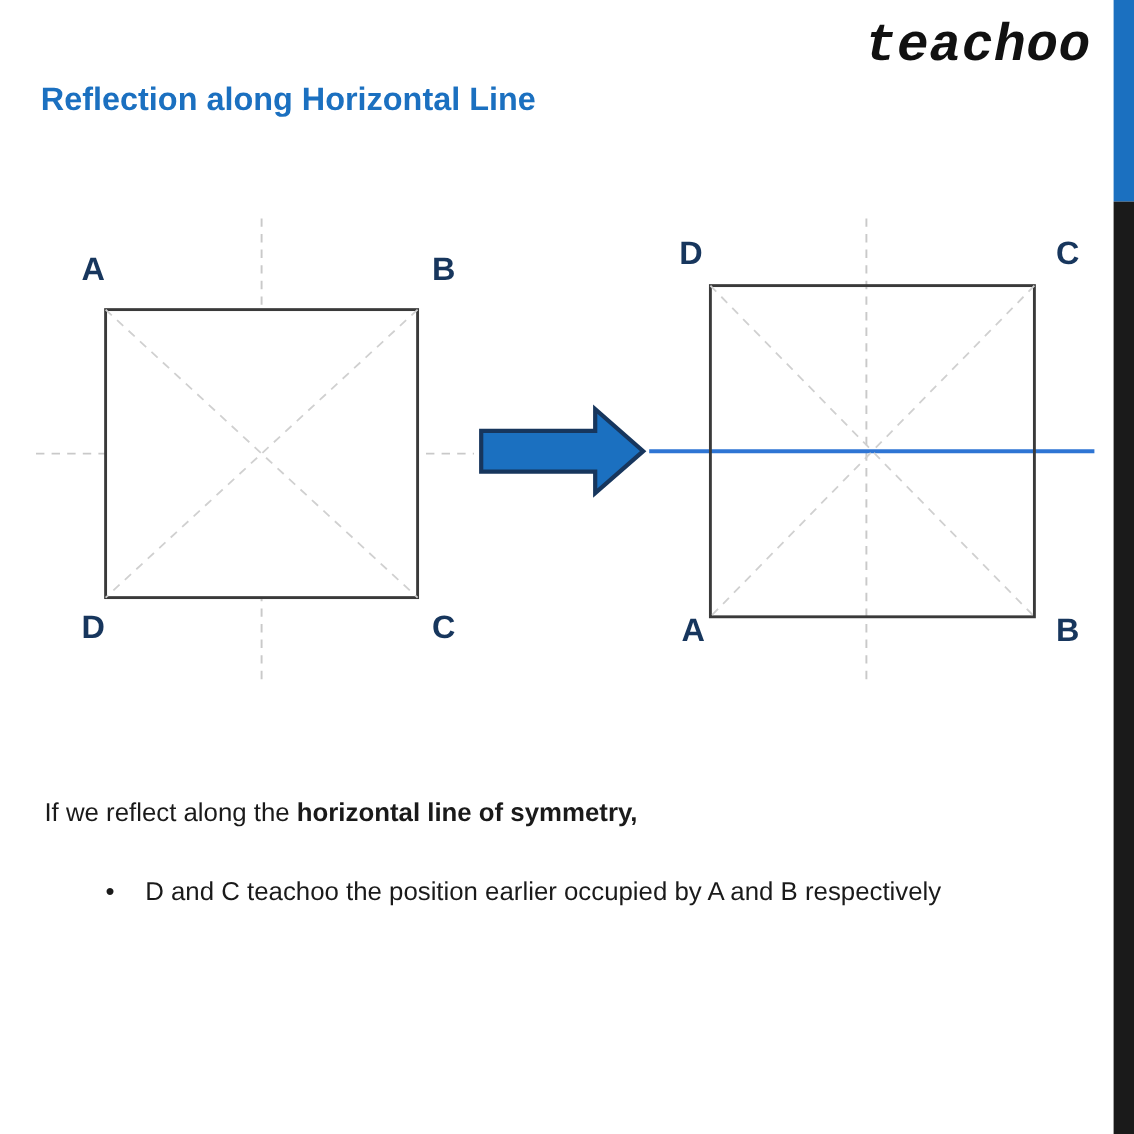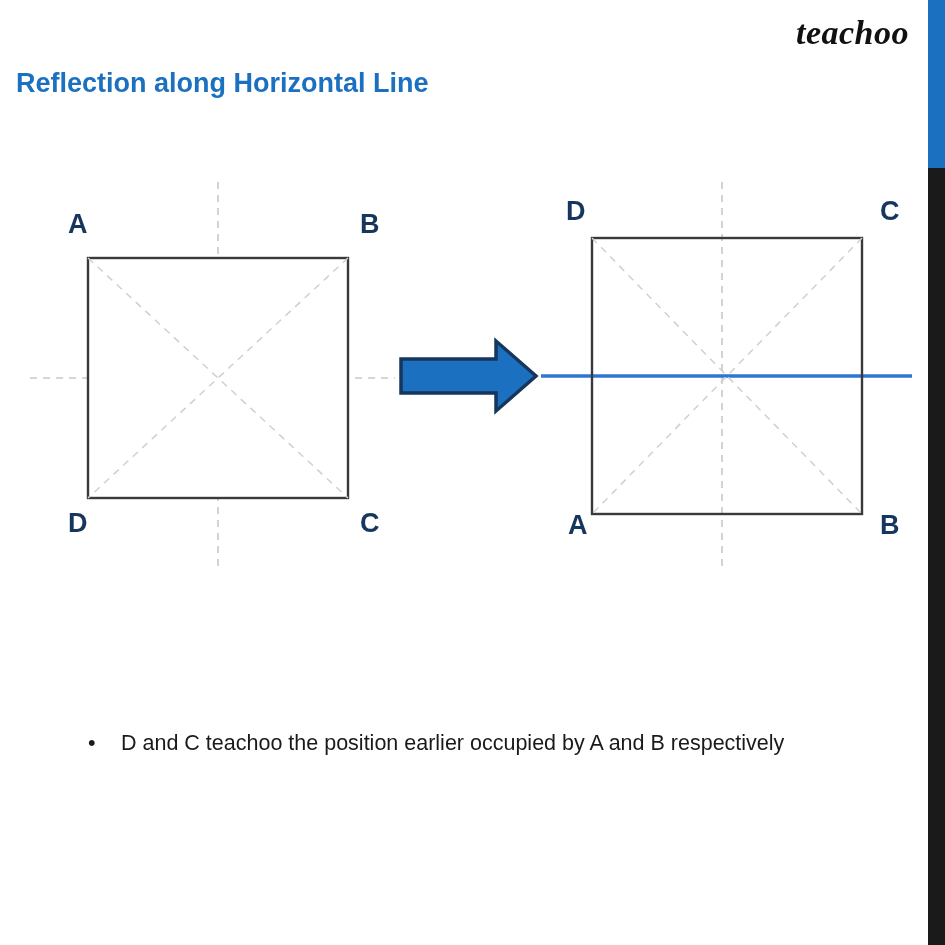--- a/index.html
+++ b/index.html
@@ -31,30 +31,30 @@
     right: 0;
     top: 168px;
     width: 17px;
     height: 777px;
     background: #1a1a1a;
   }
   .brand {
     position: absolute;
     right: 36px;
     top: 14px;
-    font-family: Liberation Serif, serif;
+    font-family: Liberation Mono, monospace;
     font-style: italic;
     font-weight: bold;
-    font-size: 34px;
+    font-size: 44px;
     color: #111111;
     letter-spacing: 0.5px;
   }
   .title {
     position: absolute;
-    left: 16px;
+    left: 34px;
     top: 68px;
     font-size: 27px;
     font-weight: bold;
     color: #1b70c0;
   }
   .figure {
     position: absolute;
     left: 0;
     top: 150px;
     width: 928px;
@@ -143,19 +143,22 @@
         <line x1="862" y1="88" x2="592" y2="364"></line>
       </g>
 
       <text x="566" y="70" font-size="27">D</text>
       <text x="880" y="70" font-size="27">C</text>
       <text x="568" y="384" font-size="27">A</text>
       <text x="880" y="384" font-size="27">B</text>
     </svg>
   </div>
 
+  <div class="body-text">
+    <span>If we reflect along the </span><b>horizontal line of symmetry,</b>
+  </div>
 
   <div class="bullet-row">
     <span class="bullet-dot">•</span>
     <span class="bullet-text">D and C teachoo the position earlier occupied by A and B respectively</span>
   </div>
 
 </div>
 
 </body></html>

